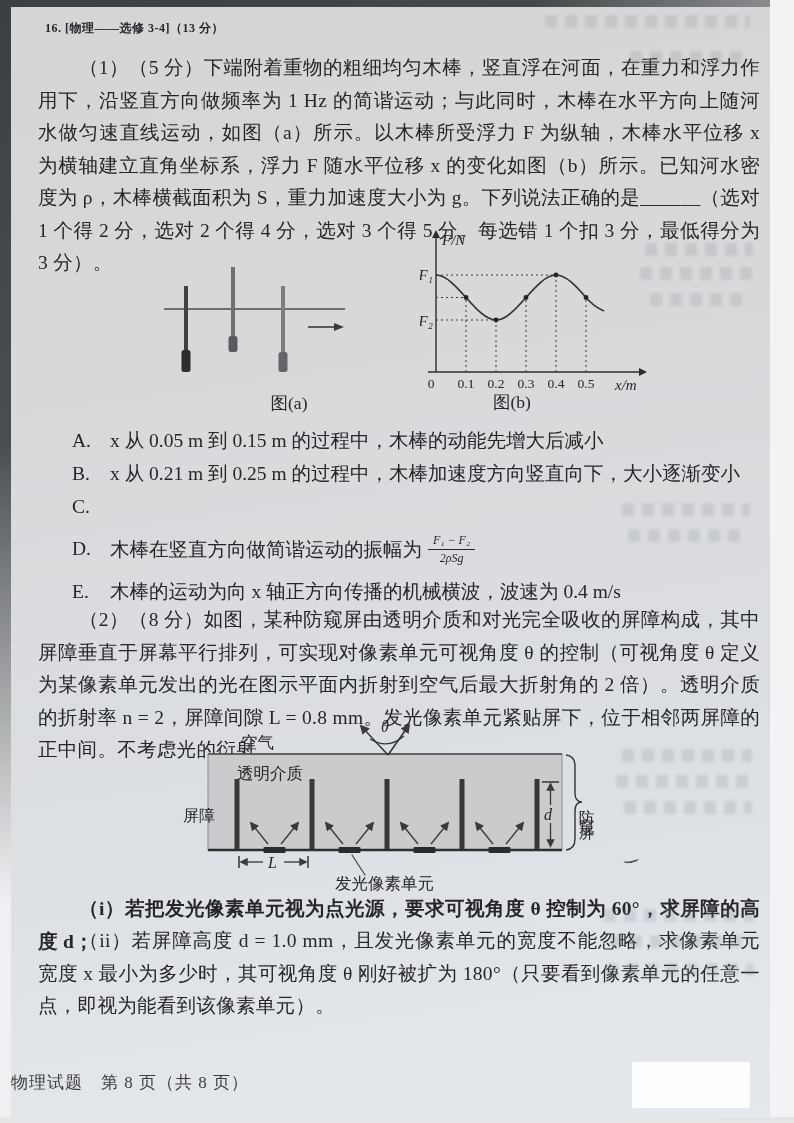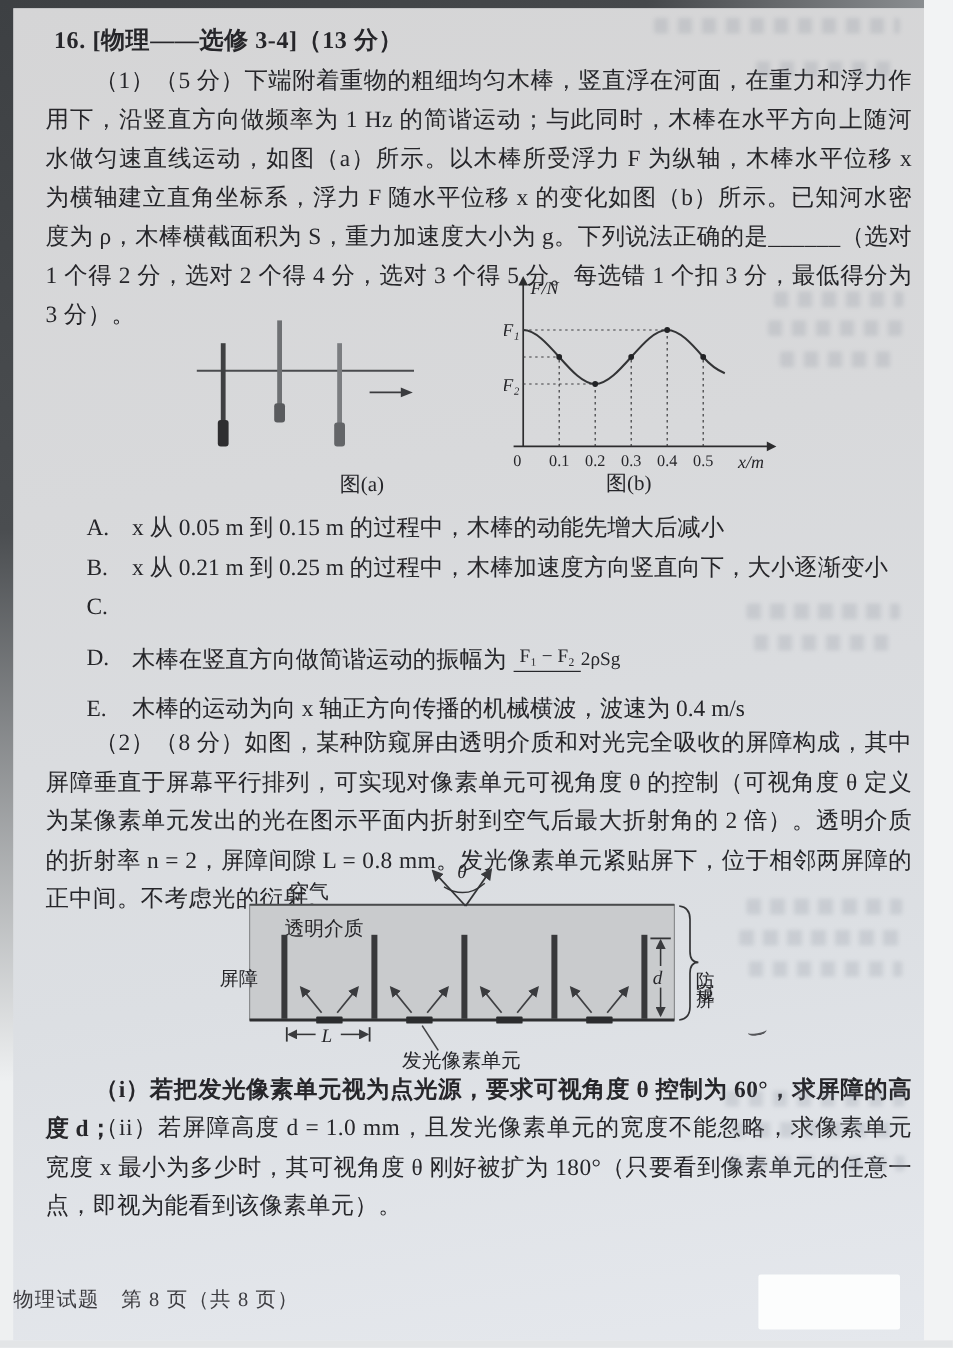--- a/index.html
+++ b/index.html
@@ -4,39 +4,39 @@
 <style>
   html,body{margin:0;padding:0;width:794px;height:1123px;overflow:hidden;background:#eef0f1;}
   *{box-sizing:border-box;}
   .photo{position:absolute;left:0;top:0;width:794px;height:1123px;font-family:"Liberation Serif","DejaVu Serif",serif;color:#26262a;}
   .edge-top{position:absolute;left:0;top:0;width:770px;height:7px;background:linear-gradient(90deg,#3d4043 0%,#45484b 70%,#8a8d90 100%);}
   .edge-left{position:absolute;left:0;top:0;width:11px;height:980px;background:linear-gradient(180deg,#3d4043 0%,#4a4d50 45%,rgba(90,93,96,0) 92%);}
   .right-strip{position:absolute;left:770px;top:0;width:24px;height:1123px;background:#f2f3f4;}
   .bottom-strip{position:absolute;left:0;top:1117px;width:794px;height:6px;background:#e3e5e7;}
   .page{position:absolute;left:11px;top:7px;width:759px;height:1110px;
         background:linear-gradient(172deg,#d5d5d6 0%,#d8d9db 35%,#dcdfe3 70%,#e5e8ed 100%);}
-  .title{position:absolute;left:34px;top:13px;font-size:20px;font-weight:700;letter-spacing:.5px;}
+  .title{position:absolute;left:34px;top:13px;font-size:12px;font-weight:700;letter-spacing:.5px;}
   .para{position:absolute;margin:0;font-size:19.5px;line-height:32.5px;text-align:justify;letter-spacing:.3px;}
   .indent{text-indent:2.1em;}
   #p1{left:27px;top:45px;width:722px;}
   #p2{left:27px;top:597px;width:722px;}
   #pi{left:27px;top:886px;width:722px;font-weight:bold;}
   #pii{left:27px;top:918px;width:722px;}
   .figsvg{position:absolute;}
   #figA{left:139px;top:243px;}
   #figB{left:409px;top:223px;}
   #figC{left:164px;top:708px;}
-  .cap{position:absolute;font-size:17.5px;text-align:right;}
+  .cap{position:absolute;font-size:17.5px;text-align:center;}
   #capA{left:247px;top:384px;width:62px;}
   #capB{left:470px;top:383px;width:62px;}
   .options{position:absolute;left:61px;top:417px;width:705px;font-size:19.5px;}
   .opt{display:flex;align-items:flex-start;line-height:33px;}
   .olabel{flex:0 0 38px;}
   .opt-d{align-items:center;height:52px;line-height:normal;}
-  .frac{display:inline-flex;flex-direction:row;align-items:center;vertical-align:middle;margin-left:6px;font-size:16px;line-height:1.25;}
+  .frac{display:inline-flex;flex-direction:column;align-items:center;vertical-align:middle;margin-left:6px;font-style:italic;font-size:12px;line-height:1.25;}
   .frac .num{border-bottom:1.4px solid #26262a;padding:0 5px 1px;}
   .frac .den{padding-top:1px;}
   .footer{position:absolute;left:0;top:1064px;width:759px;text-align:left;font-size:17px;color:#3c3c40;letter-spacing:1px;}
   .whitebox{position:absolute;left:621px;top:1055px;width:118px;height:46px;background:#fcfdfd;border-radius:2px;}
   .stray{position:absolute;left:612px;top:849px;width:16px;height:7px;border-bottom:2.5px solid #55565a;border-radius:50%;transform:rotate(-10deg);}
   .bleed{position:absolute;height:13px;border-radius:2px;filter:blur(1.6px);opacity:.55;pointer-events:none;
          background:repeating-linear-gradient(90deg,rgba(120,128,141,.34) 0 12px,rgba(120,128,141,0) 12px 20px);}
   svg text{font-family:"Liberation Serif","DejaVu Serif",serif;fill:#26262a;}
   .it{font-style:italic;}
 </style>

